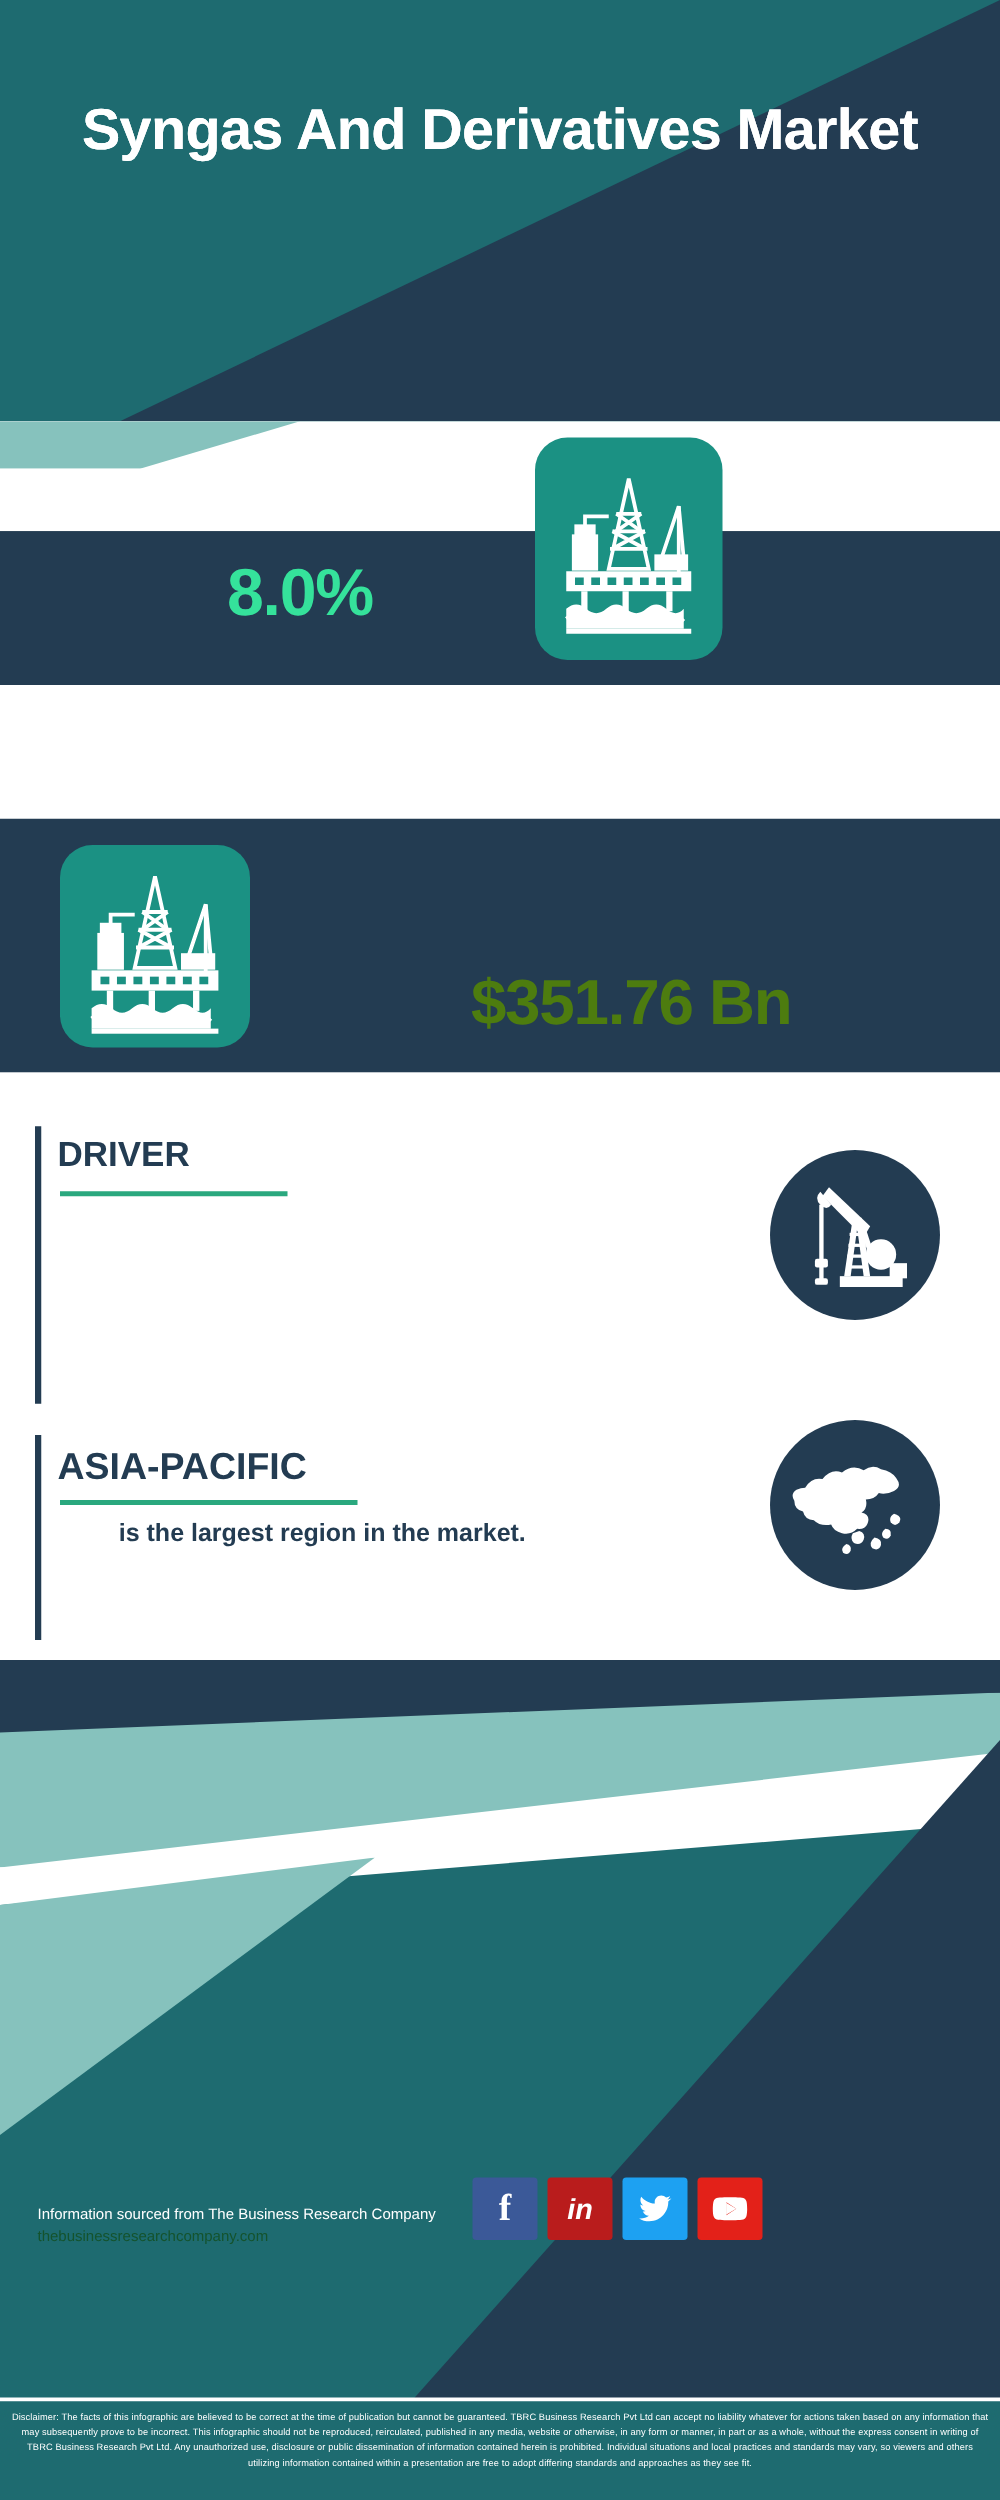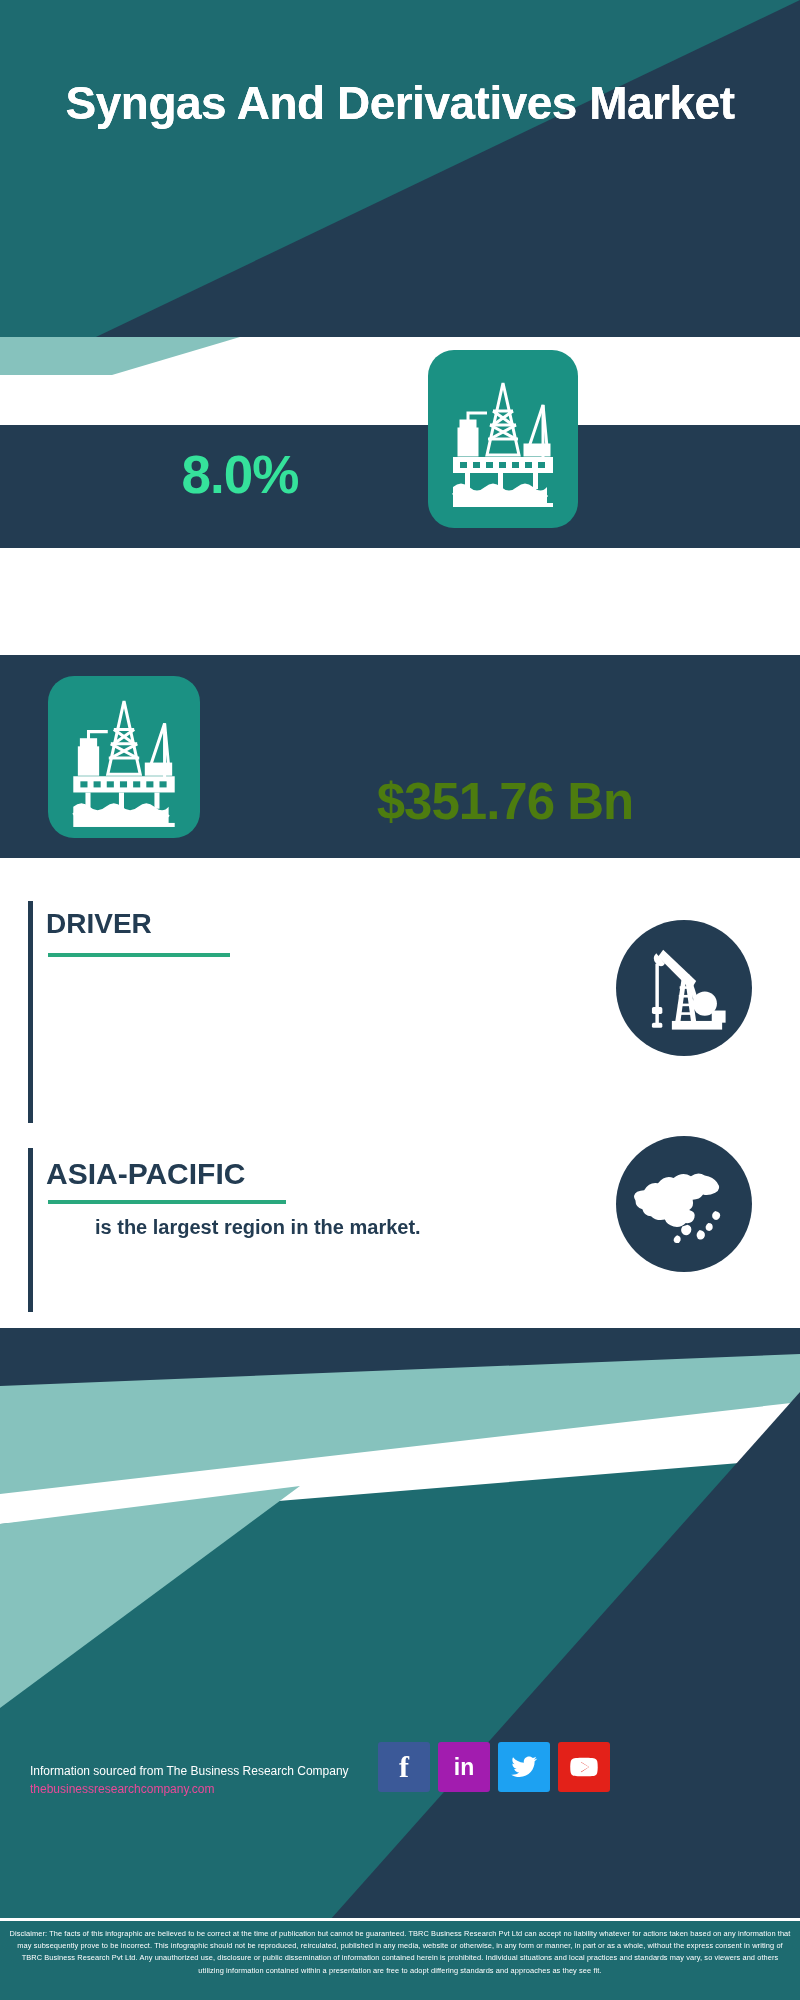--- a/index.html
+++ b/index.html
@@ -152,34 +152,34 @@
     background: #86c2bd;
     clip-path: polygon(0 66px, 300px 28px, 0 250px);
   }
 
   .source-line {
     position: absolute; left: 30px; top: 1762px; width: 380px;
     color: #ffffff; font-size: 12px; line-height: 1.55;
   }
   .source-url {
     position: absolute; left: 30px; top: 1782px; width: 380px;
-    color: #ec4899; font-size: 12px;
+    color: #14532d; font-size: 12px;
   }
 
   .social-row {
     position: absolute; left: 378px; top: 1742px; width: 252px; height: 50px;
     display: flex; gap: 8px;
   }
   .social-btn {
     width: 52px; height: 50px; border-radius: 3px;
     display: flex; align-items: center; justify-content: center;
     color: #fff; font-weight: bold;
   }
   .sb-fb { background: #3b5998; font-size: 30px; font-family:"Liberation Serif", serif; }
-  .sb-li { background: #a21caf; font-size: 23px; }
+  .sb-li { background: #b91c1c; font-size: 23px; font-style: italic; }
   .sb-tw { background: #1da1f2; }
   .sb-yt { background: #e32119; }
 
   .disclaimer {
     position: absolute; left: 8px; top: 1928px; width: 784px;
     color: #ffffff; font-size: 7.4px; line-height: 1.65;
     text-align: center; letter-spacing: 0.1px;
   }
   .disclaimer-rule {
     position: absolute; left: 0; top: 1918px; width: 800px; height: 3px;

